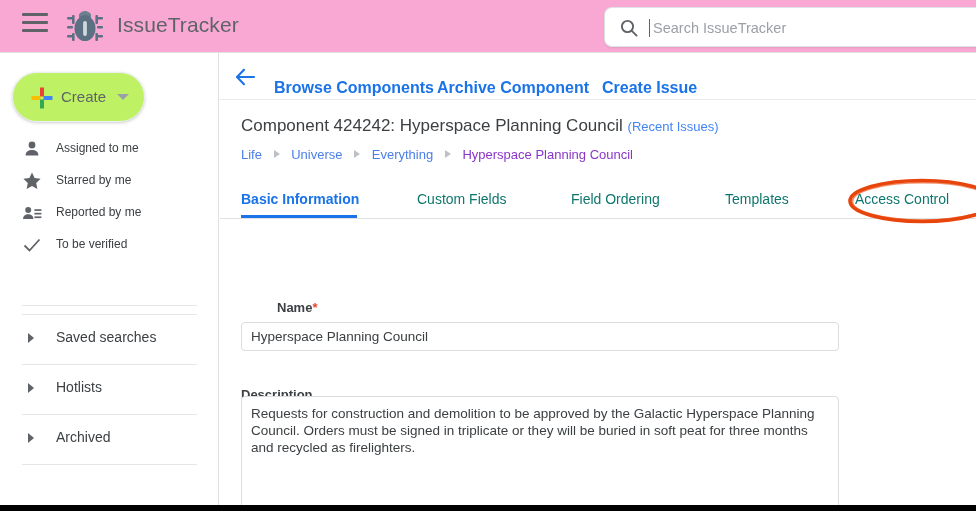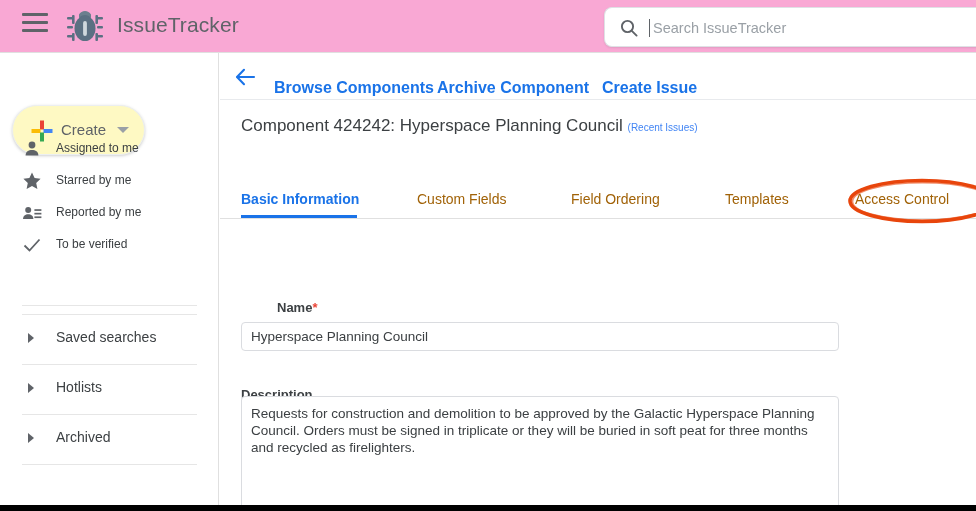--- a/index.html
+++ b/index.html
@@ -94,25 +94,24 @@
     border-right: 1px solid #e0e0e0;
     box-sizing: border-box;
     background: #fff;
   }
   #create-button {
     position: absolute;
     left: 12px; top: 19px;
     width: 133px; height: 50px;
     border: 1px solid #eceff1;
     border-radius: 25px;
-    background: #fef9c3;
+    background: #bef264;
     box-shadow: 0 1px 3px rgba(60,64,67,.25);
     box-sizing: border-box;
     cursor: pointer;
-    margin-top: 33px;
   }
   #create-plus {
     position: absolute;
     left: 18px; top: 14px;
     width: 22px; height: 22px;
   }
   #create-label {
     position: absolute;
     left: 48px; top: 15px;
     font-size: 15px;
@@ -210,21 +209,21 @@
 
   #page-title {
     position: absolute;
     left: 21px; top: 63px;
     font-size: 17px;
     color: #3c4043;
     white-space: nowrap;
   }
   #recent-issues {
     color: #4285f4;
-    font-size: 10px;
+    font-size: 13px;
     cursor: pointer;
   }
 
   #breadcrumb {
     position: absolute;
     left: 21px; top: 94px;
     font-size: 13px;
     white-space: nowrap;
   }
   #breadcrumb .crumb { color: #4a7fe8; cursor: pointer; }
@@ -244,21 +243,21 @@
     position: absolute;
     left: 0; top: 130px;
     width: 756px; height: 36px;
     border-bottom: 1px solid #e0e0e0;
     box-sizing: border-box;
   }
   .tab {
     position: absolute;
     top: 8px;
     font-size: 14px;
-    color: #a16207;
+    color: #0f766e;
     white-space: nowrap;
     cursor: pointer;
   }
   .tab.active {
     color: #1a73e8;
     font-weight: bold;
   }
   #tab-underline {
     position: absolute;
     left: 21px; top: 32px;
@@ -459,20 +458,29 @@
     <div class="action-link" id="action-browse">Browse Components</div>
     <div class="action-link" id="action-archive">Archive Component</div>
     <div class="action-link" id="action-create">Create Issue</div>
   </div>
 
   <div id="page-title">
     <span>Component 424242: Hyperspace Planning Council</span>
     <span id="recent-issues">(Recent Issues)</span>
   </div>
 
+  <div id="breadcrumb">
+    <span class="crumb">Life</span>
+    <span class="sep"></span>
+    <span class="crumb">Universe</span>
+    <span class="sep"></span>
+    <span class="crumb">Everything</span>
+    <span class="sep"></span>
+    <span class="crumb-current">Hyperspace Planning Council</span>
+  </div>
 
   <div id="tabs">
     <div class="tab active" id="tab-basic">Basic Information</div>
     <div class="tab" id="tab-custom">Custom Fields</div>
     <div class="tab" id="tab-ordering">Field Ordering</div>
     <div class="tab" id="tab-templates">Templates</div>
     <div class="tab" id="tab-access">Access Control</div>
     <div id="tab-underline"></div>
     <svg id="annotation-ellipse" viewBox="0 0 160 50">
       <ellipse cx="80" cy="25" rx="72" ry="20.5" fill="none" stroke="#e8450c" stroke-width="3.6"></ellipse>

